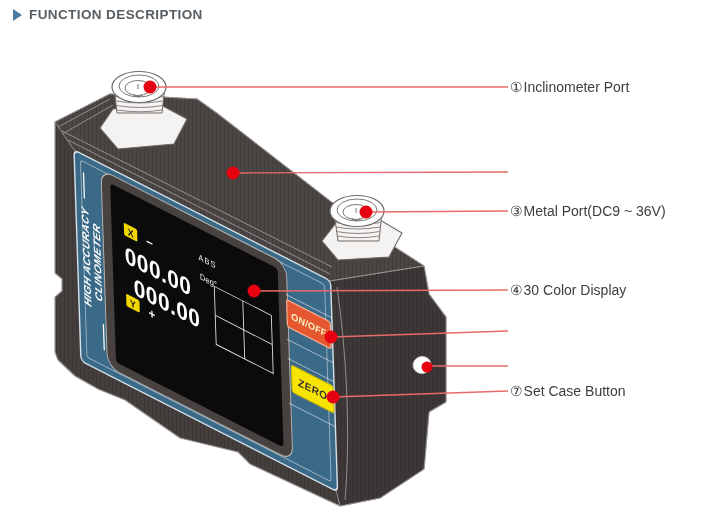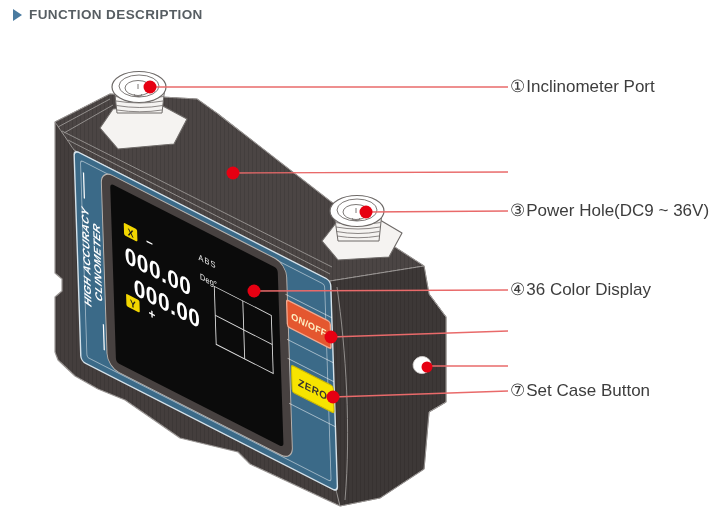--- a/index.html
+++ b/index.html
@@ -3,21 +3,21 @@
 <meta charset="utf-8">
 <style>
   html,body{margin:0;padding:0;background:#fff;}
   #page{position:relative;width:723px;height:532px;background:#fff;overflow:hidden;
         font-family:"Liberation Sans",sans-serif;}
   #hdr{position:absolute;left:13px;top:7px;display:flex;align-items:center;gap:7px;}
   #hdr .tri{width:0;height:0;border-left:9px solid #4a7ba0;border-top:6px solid transparent;
         border-bottom:6px solid transparent;}
   #hdr .ttl{font-size:13.5px;font-weight:bold;color:#575e63;letter-spacing:.4px;}
   svg{position:absolute;left:0;top:0;}
-  .callout{position:absolute;left:510px;width:210px;font-size:17px;color:#3d3d3d;
+  .callout{position:absolute;left:510px;width:210px;font-size:14px;color:#3d3d3d;
         line-height:20px;white-space:nowrap;}
   .callout .num{margin-right:1px;}
 </style>
 </head>
 <body>
 
 <div id="page">
 
   <div id="hdr">
     <span class="tri"></span>
@@ -144,17 +144,17 @@
         <circle cx="366" cy="212" r="6.5"></circle>
         <circle cx="254" cy="291" r="6.5"></circle>
         <circle cx="331" cy="337" r="6.5"></circle>
         <circle cx="427" cy="367" r="5.5"></circle>
         <circle cx="333" cy="397" r="6.5"></circle>
       </g>
     </g>
   </svg>
 
   <div class="callout" style="top:77px"><span class="num">①</span><span>Inclinometer Port</span></div>
-  <div class="callout" style="top:201px"><span class="num">③</span><span>Power Hole(DC9 ~ 36V)</span></div>
-  <div class="callout" style="top:280px"><span class="num">④</span><span>36 Color Display</span></div>
+  <div class="callout" style="top:201px"><span class="num">③</span><span>Metal Port(DC9 ~ 36V)</span></div>
+  <div class="callout" style="top:280px"><span class="num">④</span><span>30 Color Display</span></div>
   <div class="callout" style="top:381px"><span class="num">⑦</span><span>Set Case Button</span></div>
 
 </div>
 
 </body></html>

